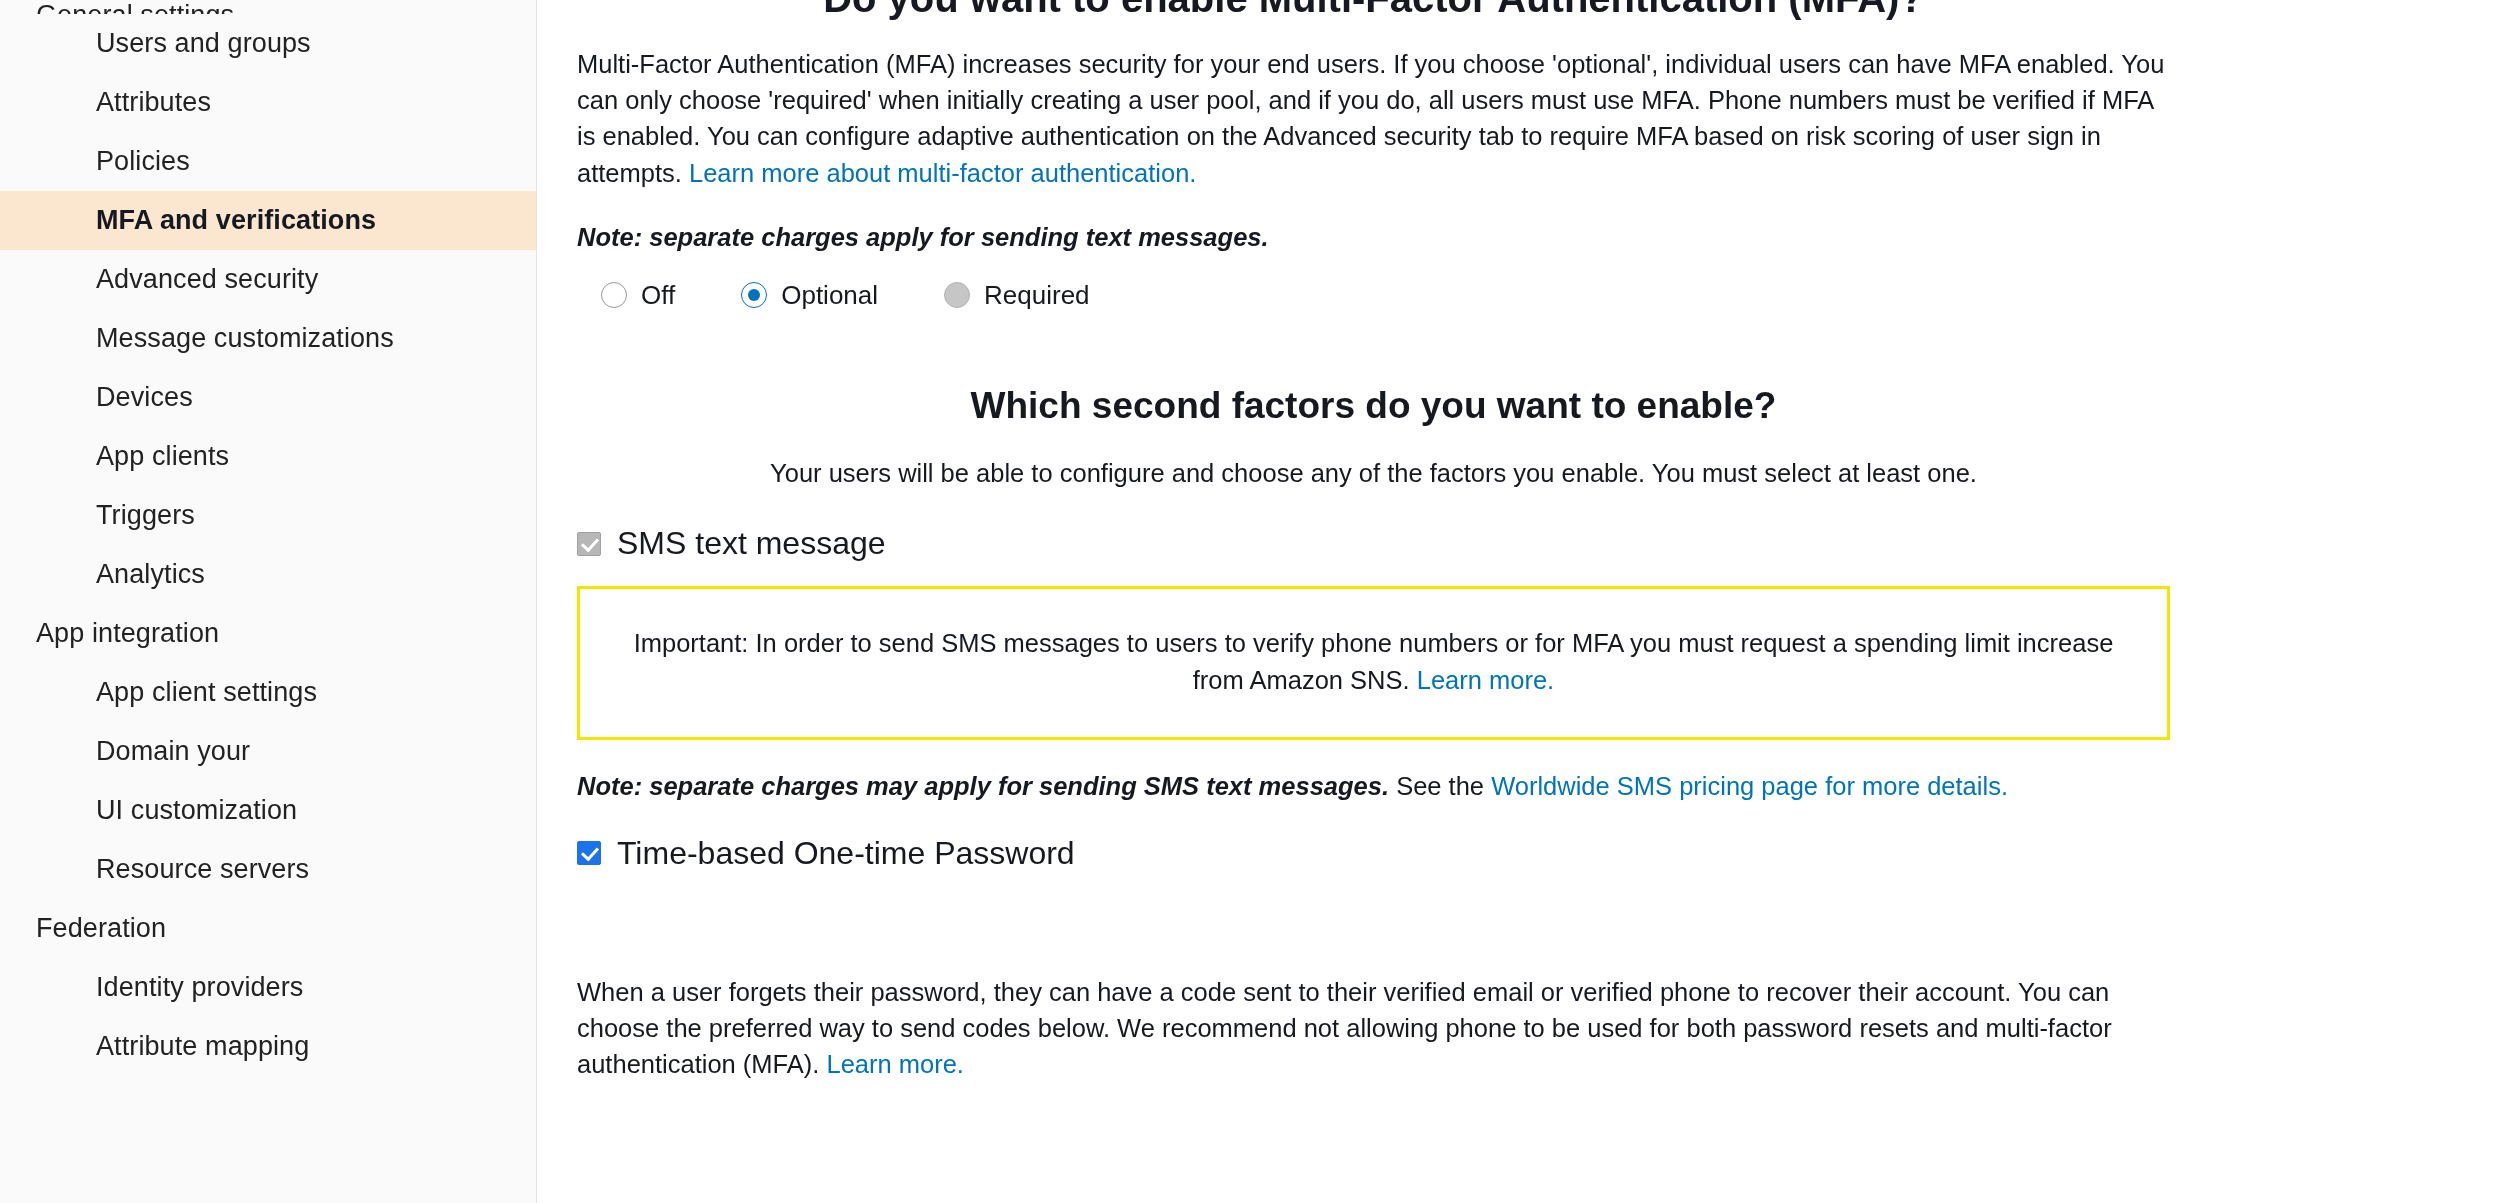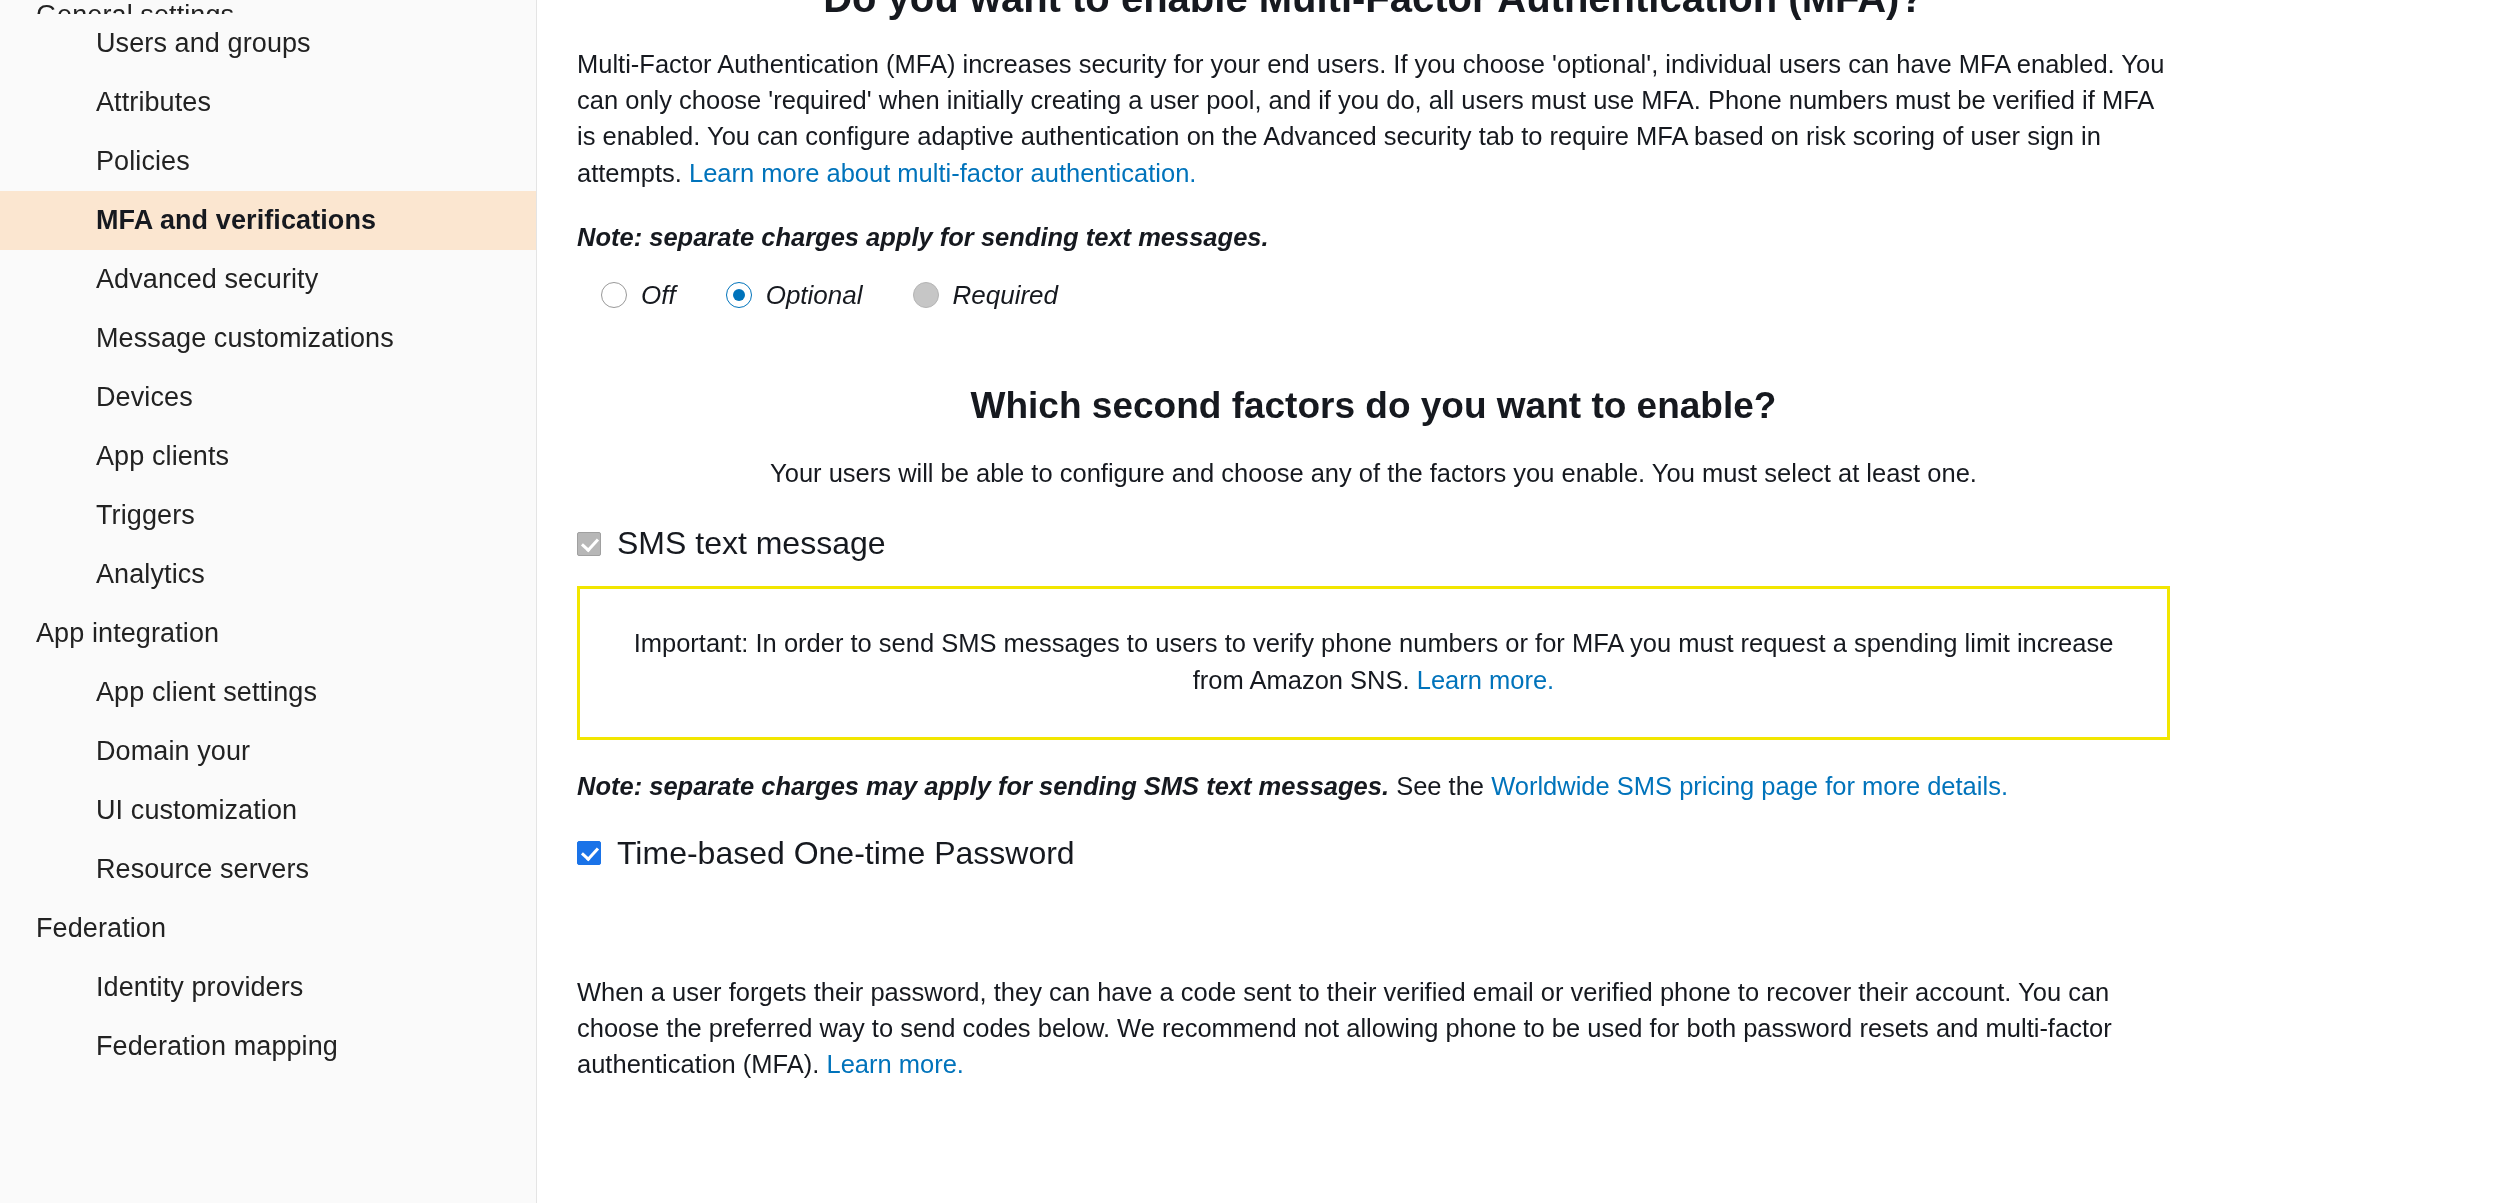--- a/index.html
+++ b/index.html
@@ -103,22 +103,21 @@
     color: #0073bb;
     text-decoration: none;
     cursor: pointer;
   }
 
   
   .radio-row {
     display: flex;
     align-items: center;
     margin: 28px 0 0 24px;
-    gap: 0;
-    font-style: italic;
+    gap: 16px;
   }
   .radio-opt {
     display: flex;
     align-items: center;
     margin-right: 50px;
     cursor: pointer;
   }
   .radio {
     width: 26px; height: 26px;
     border-radius: 50%;
@@ -222,21 +221,21 @@
       <li class="nav-item">Analytics</li>
 
       <li class="nav-group">App integration</li>
       <li class="nav-item">App client settings</li>
       <li class="nav-item">Domain your</li>
       <li class="nav-item">UI customization</li>
       <li class="nav-item">Resource servers</li>
 
       <li class="nav-group">Federation</li>
       <li class="nav-item">Identity providers</li>
-      <li class="nav-item">Federation mapping</li>
+      <li class="nav-item">Attribute mapping</li>
     </ul>
   </nav>
 
   <main class="main">
     <div class="content">
 
       <h1 class="section-title cut-top">Do you want to enable Multi-Factor Authentication (MFA)?</h1>
 
       <p class="body"><span>Multi-Factor Authentication (MFA) increases security for your end users. If you choose 'optional', individual users can have MFA enabled. You can only choose 'required' when initially creating a user pool, and if you do, all users must use MFA. Phone numbers must be verified if MFA is enabled. You can configure adaptive authentication on the Advanced security tab to require MFA based on risk scoring of user sign in attempts. </span><a class="link">Learn more about multi-factor authentication.</a></p>
 

